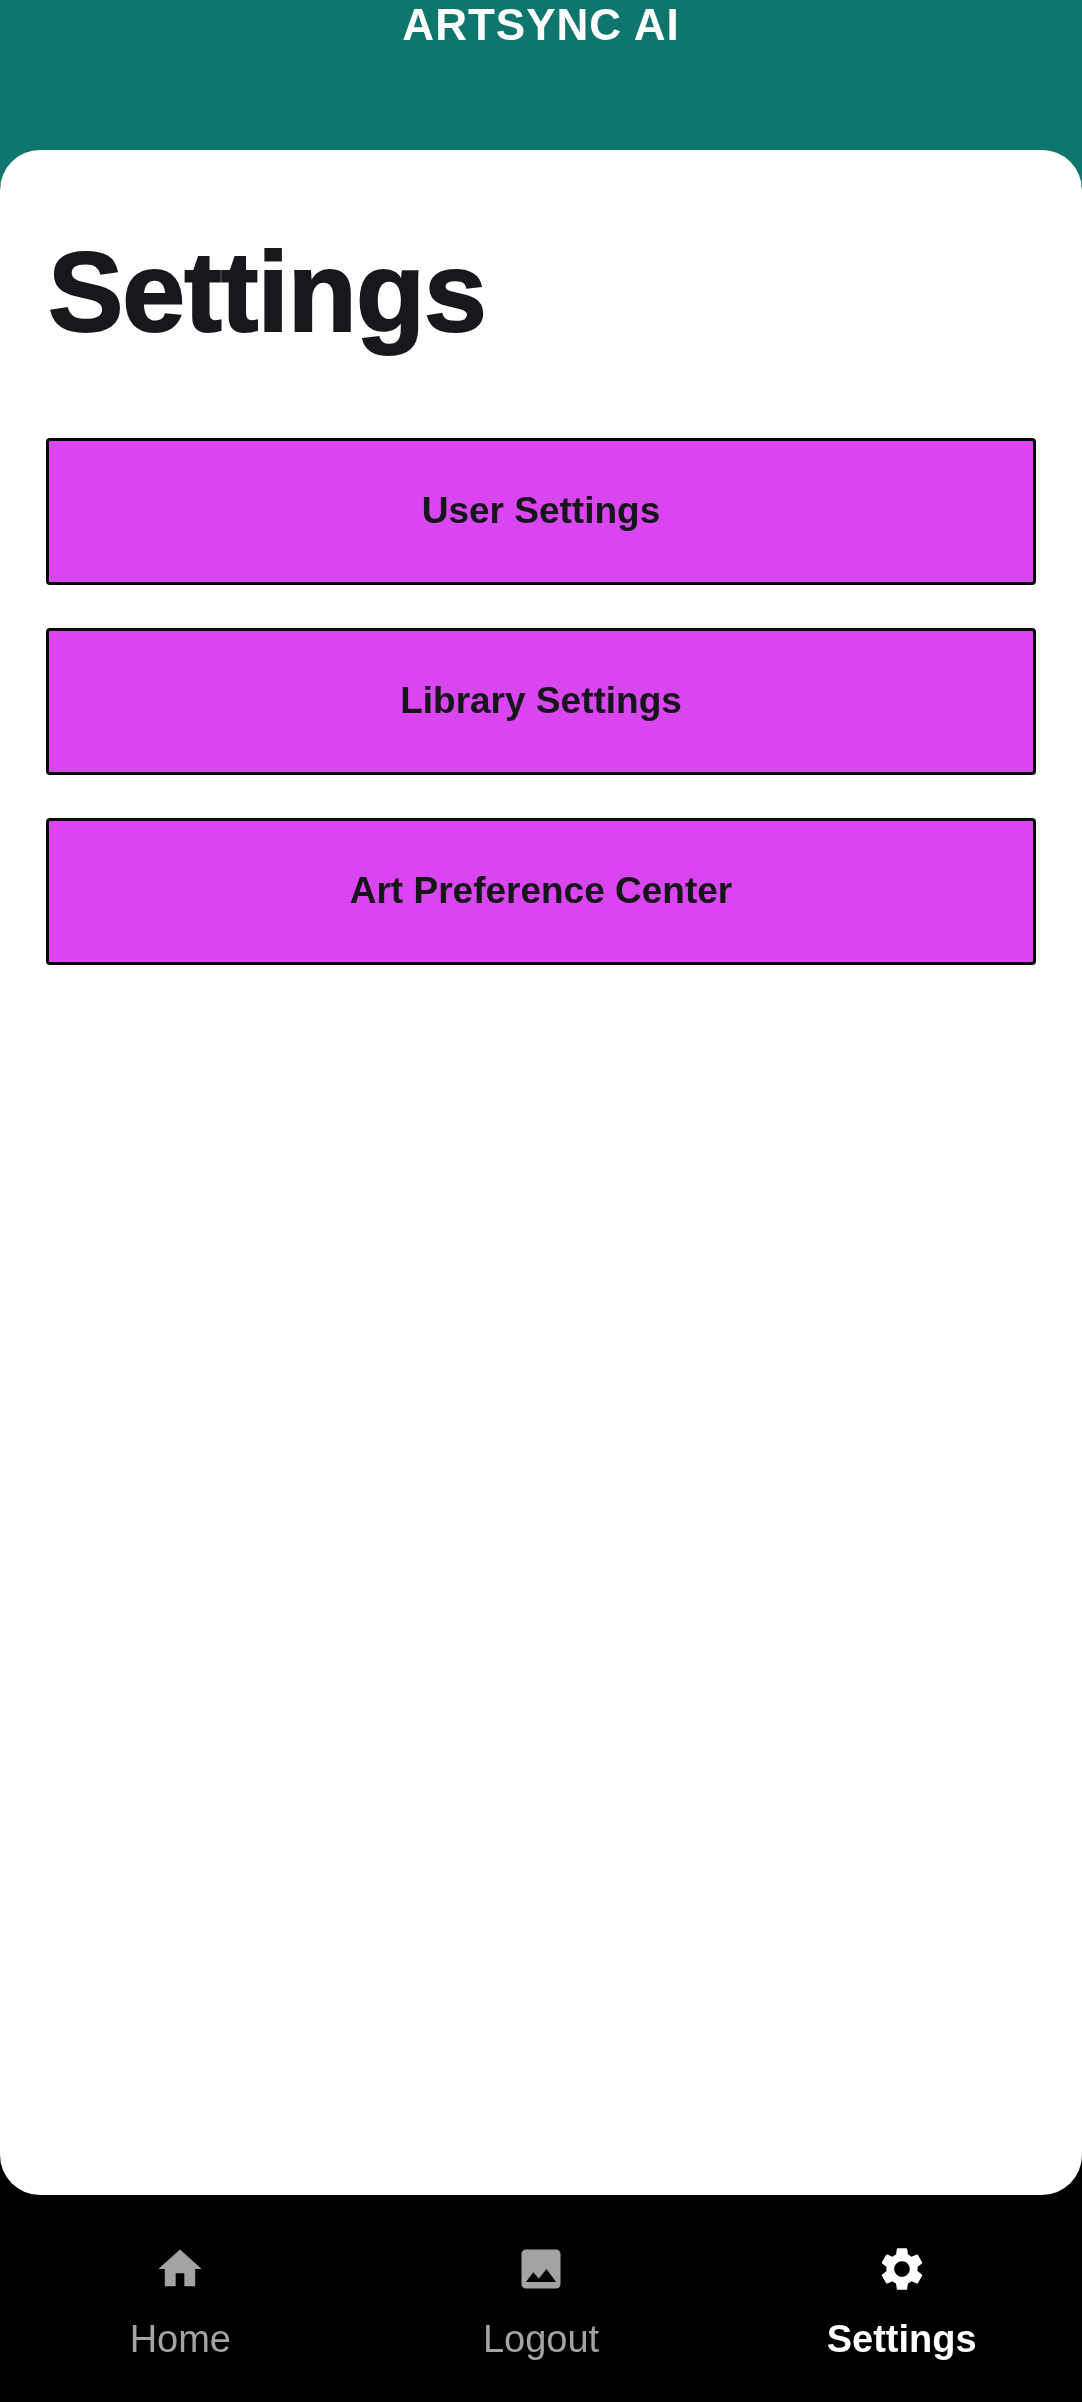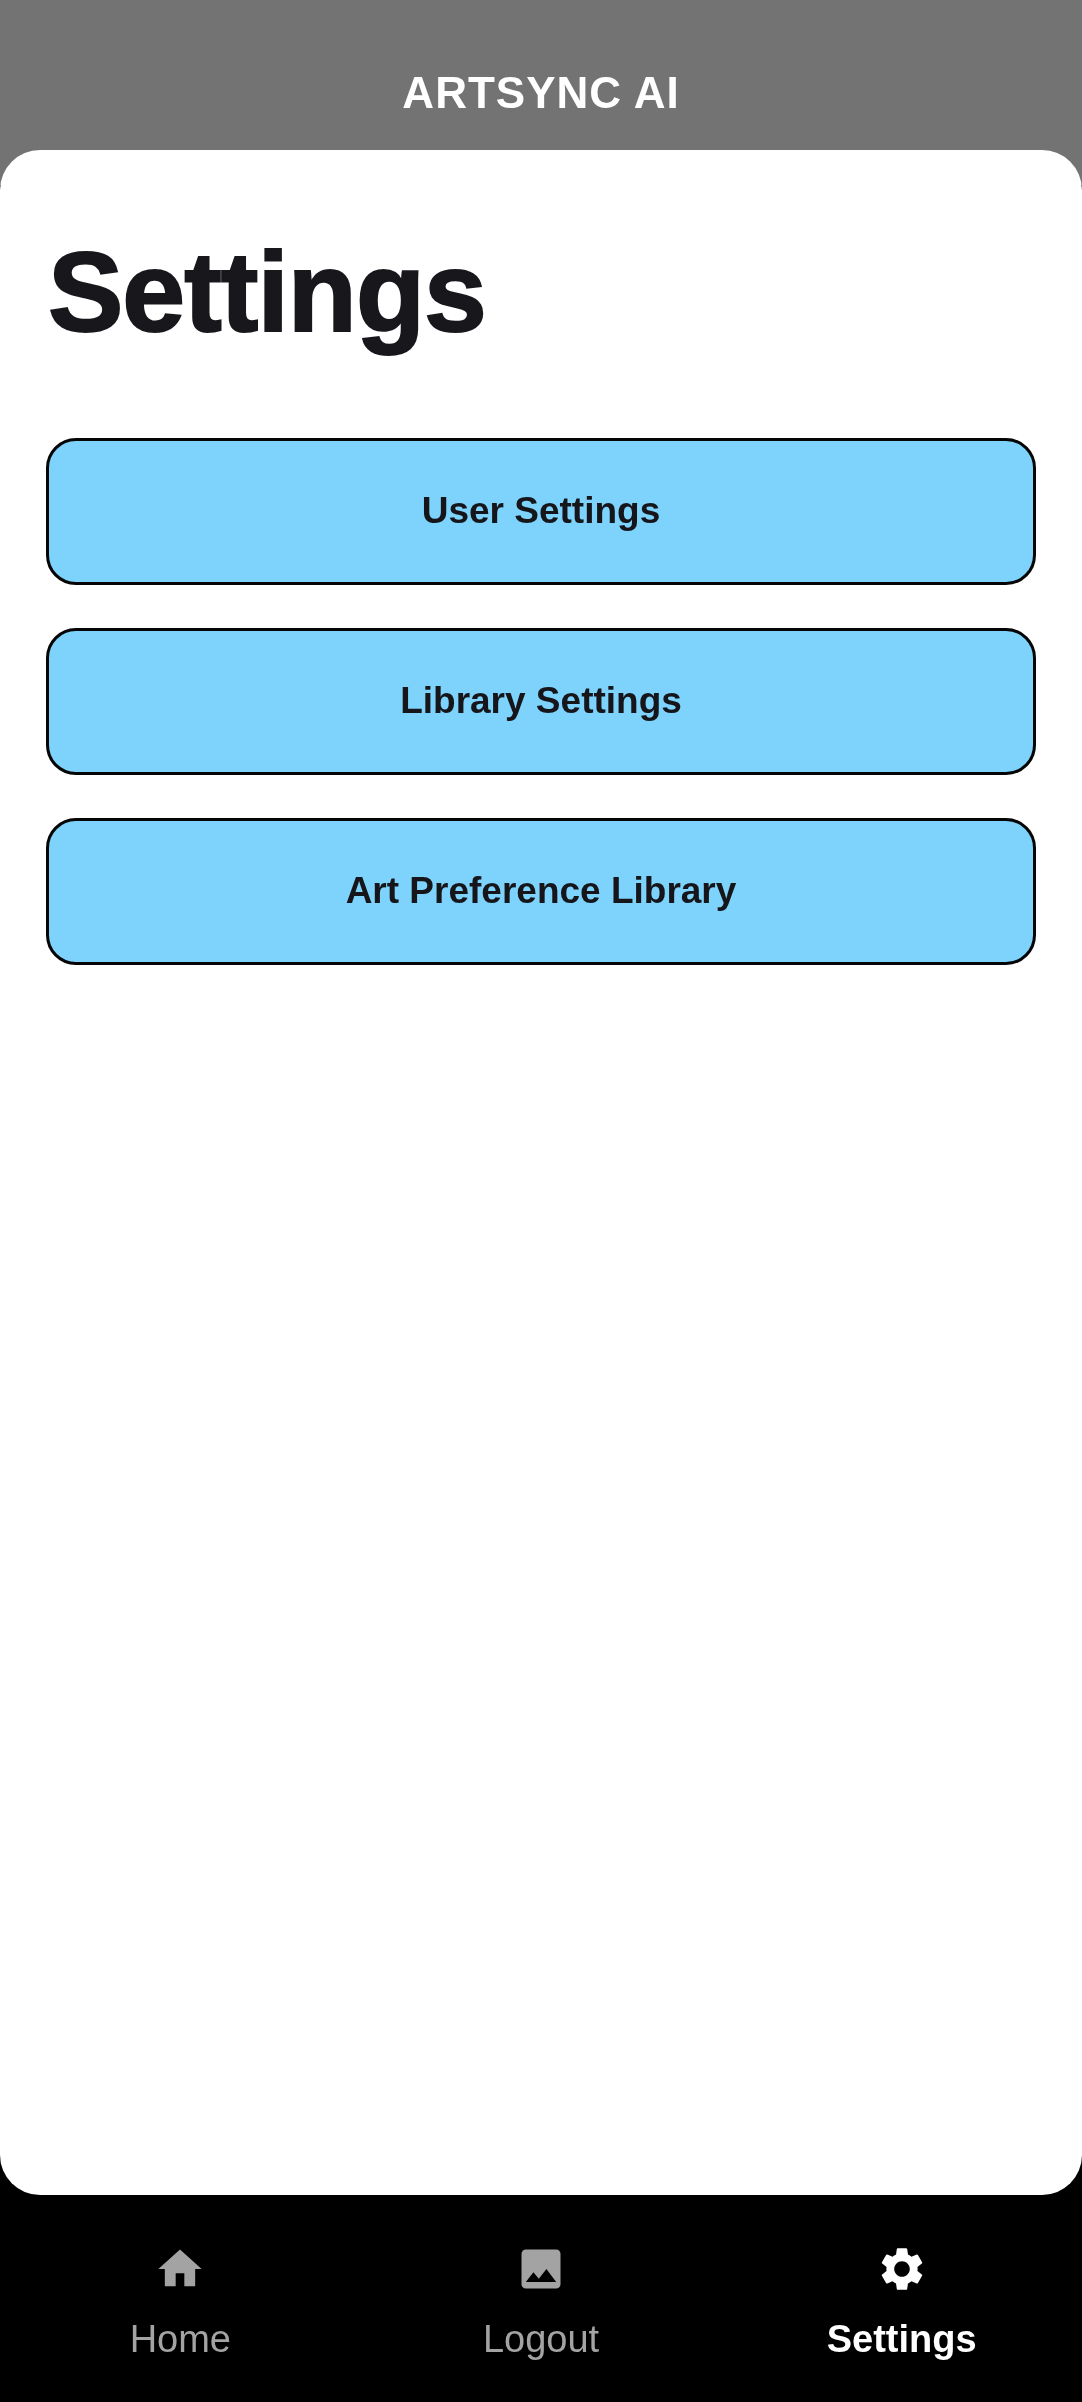--- a/index.html
+++ b/index.html
@@ -10,23 +10,22 @@
     background: #000000;
     font-family: "Liberation Sans", "DejaVu Sans", sans-serif;
     overflow: hidden;
     position: relative;
   }
   
   .app-header {
     position: absolute;
     top: 0; left: 0;
     width: 1082px; height: 185px;
-    background: #737373;
+    background: #0f766e;
     display: flex;
-    align-items: center;
     justify-content: center;
     z-index: 1;
   }
   .app-header .title {
     color: #ffffff;
     font-size: 44px;
     font-weight: 700;
     letter-spacing: 1px;
   }
   
@@ -53,23 +52,23 @@
   }
   .menu {
     margin-top: 77px;
     display: flex;
     flex-direction: column;
     gap: 43px;
   }
   .menu-button {
     height: 147px;
     width: 100%;
-    background: #7dd3fc;
+    background: #d946ef;
     border: 3px solid #050505;
-    border-radius: 30px;
+    border-radius: 4px;
     box-sizing: border-box;
     display: flex;
     align-items: center;
     justify-content: center;
     font-family: "Liberation Sans", "DejaVu Sans", sans-serif;
     font-size: 37px;
     font-weight: 700;
     color: #15151a;
     cursor: pointer;
   }
@@ -117,21 +116,21 @@
 <header class="app-header">
   <div class="title">ARTSYNC AI</div>
 </header>
 
 <main class="card">
   <h1 class="page-title">Settings</h1>
 
   <div class="menu">
     <button class="menu-button">User Settings</button>
     <button class="menu-button">Library Settings</button>
-    <button class="menu-button">Art Preference Library</button>
+    <button class="menu-button">Art Preference Center</button>
   </div>
 </main>
 
 <nav class="bottom-nav">
 
   <div class="nav-item">
     <span class="nav-icon">
       <svg viewBox="0 0 24 24" width="52" height="52" fill="currentColor" aria-hidden="true">
         <path d="M10 20v-6h4v6h5v-8h3L12 3 2 12h3v8z"></path>
       </svg>

